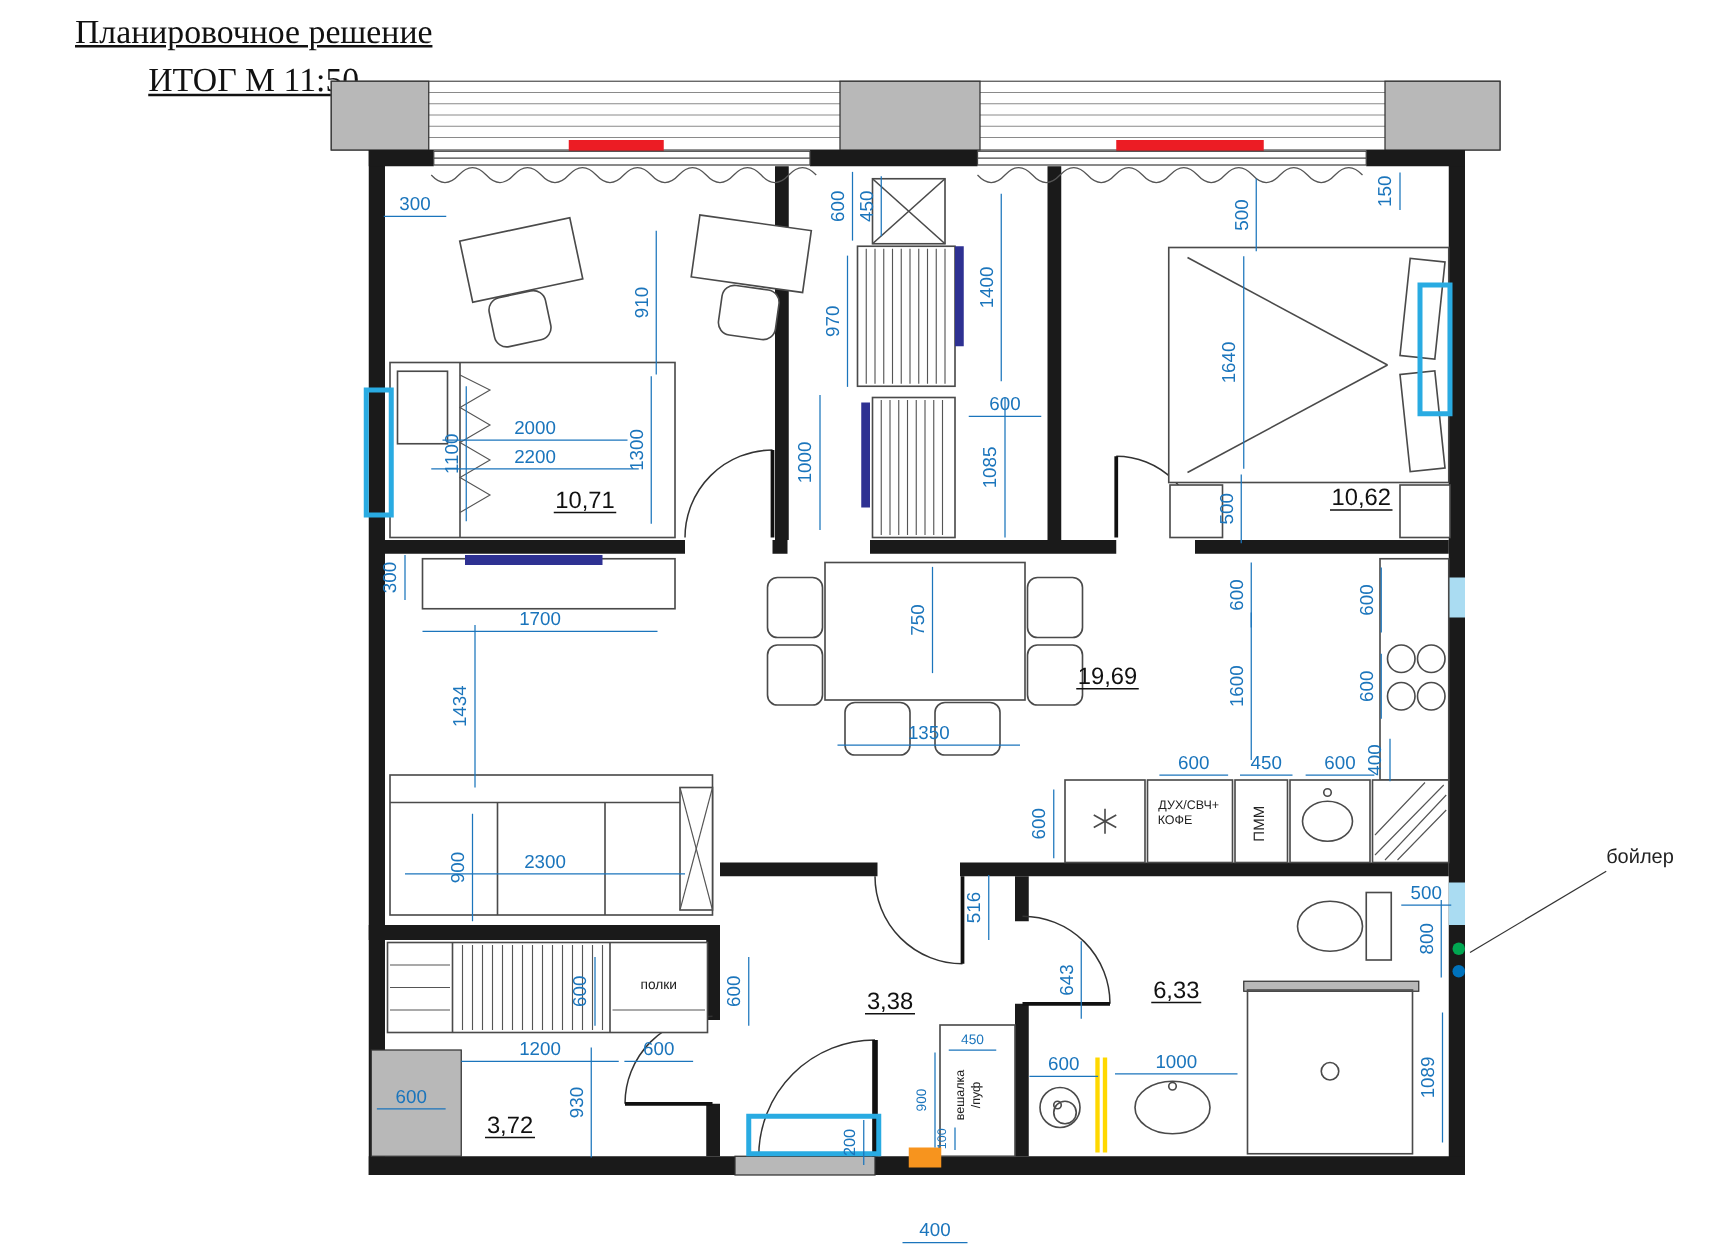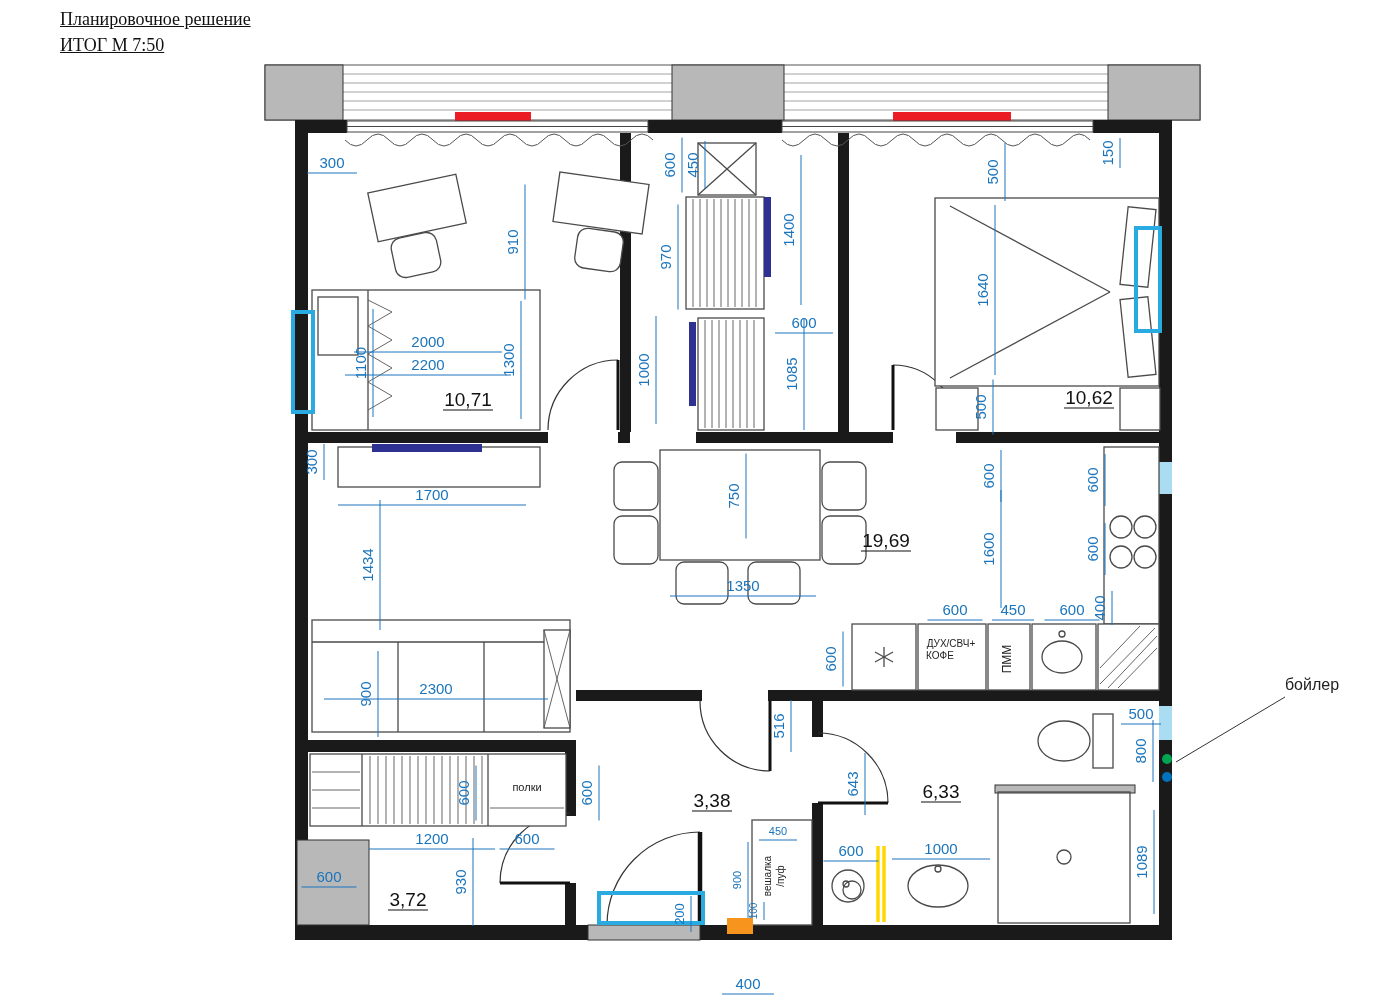--- a/index.html
+++ b/index.html
@@ -4,21 +4,21 @@
 <style>
   :root{
     --dim:#1b75bc; --ac:#29abe2; --red:#ec1c24; --navy:#2e3192; --orange:#f7941e;
     --yellow:#ffd800; --green:#00a651; --bblue:#0072bc; --wall:#1a1a1a; --pier:#b8b8b8;
   }
   html,body{margin:0;padding:0;background:#fff;}
   #stage{position:relative;width:1387px;height:1000px;background:#fff;overflow:hidden;
          font-family:"Liberation Sans",sans-serif;}
   #plan-svg{position:absolute;left:0;top:0;}
   .titles{position:absolute;left:60px;top:6px;font-family:"Liberation Serif",serif;
-          font-size:18px;color:#111;}
+          font-size:27px;color:#111;text-align:center;}
   .title-line{text-decoration:underline;line-height:1.45;}
   .legend{position:absolute;left:30px;top:140px;font-family:"Liberation Serif",serif;color:#111;}
   .legend-title{font-size:17px;text-decoration:underline;}
   .legend-row{margin-top:26px;display:flex;align-items:center;gap:14px;margin-left:4px;}
   .legend-swatch{display:inline-block;width:36px;height:8px;background:var(--ac);
                  border-left:3px solid var(--ac);border-right:3px solid var(--ac);}
   .legend-label{font-size:16px;}
   
   .wall{fill:var(--wall);}
   .pier{fill:var(--pier);stroke:#333;stroke-width:1;}
@@ -44,21 +44,21 @@
   .vent{fill:#aadcf2;}
   text{font-family:"Liberation Sans",sans-serif;}
 </style>
 </head>
 <body>
 
 <div id="stage">
 
   <div class="titles">
     <div class="title-line">Планировочное решение</div>
-    <div class="title-line">ИТОГ М 7:50</div>
+    <div class="title-line">ИТОГ М 11:50</div>
   </div>
 
 
   <svg id="plan-svg" width="1387" height="1000" viewBox="0 0 1387 1000">
 
     <g>
       <rect x="265" y="65" width="935" height="55" fill="#fff" stroke="#555"></rect>
       <path class="thin" fill="none" d="M267 74H1198M267 83H1198M267 92H1198M267 101H1198M267 110H1198"></path>
       <rect class="pier" x="265" y="65" width="78" height="55"></rect>
       <rect class="pier" x="672" y="65" width="112" height="55"></rect>

